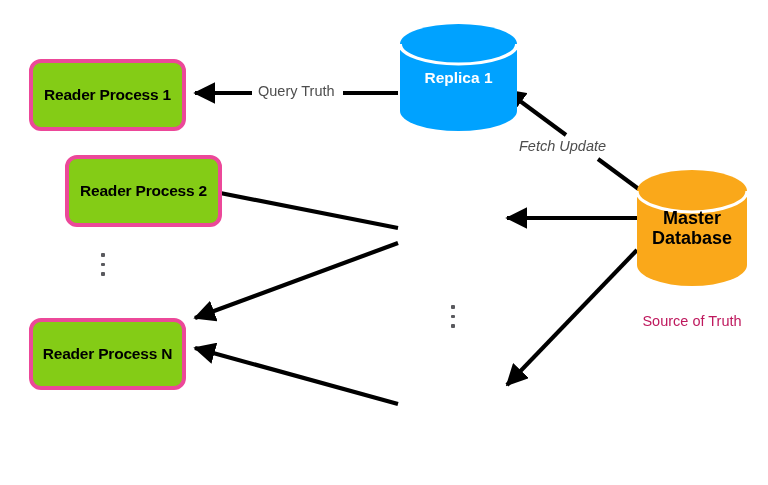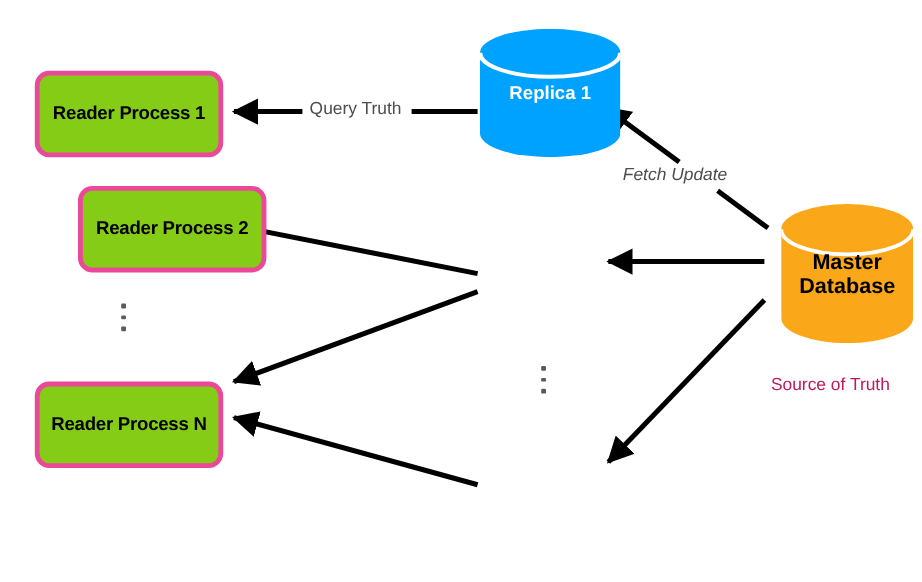--- a/index.html
+++ b/index.html
@@ -178,21 +178,21 @@
   </div>
 
 
   <div class="vdots" style="left:451px; top:305px;">
     <i></i>
       <i></i>
       <i></i>
   </div>
 
 
-  <div class="cyl cyl-master" style="left:651px; top:170px; width:110px; height:116px;">
+  <div class="cyl cyl-master" style="left:637px; top:170px; width:110px; height:116px;">
     <svg class="cyl-body" viewBox="0 0 110 116" preserveAspectRatio="none">
       <path d="M0,21 L0,95 A55,21 0 0 0 110,95 L110,21 Z" fill="#faa81a"></path>
       <ellipse cx="55" cy="21" rx="55" ry="21" fill="#faa81a"></ellipse>
       <path d="M0,21 A55,21 0 0 0 110,21" fill="none" stroke="#ffffff" stroke-width="3.2"></path>
     </svg>
     <div class="cyl-label">Master
 Database</div>
   </div>
 
   <div class="caption" style="left:627px; top:313px; width:130px;">Source of Truth</div>

